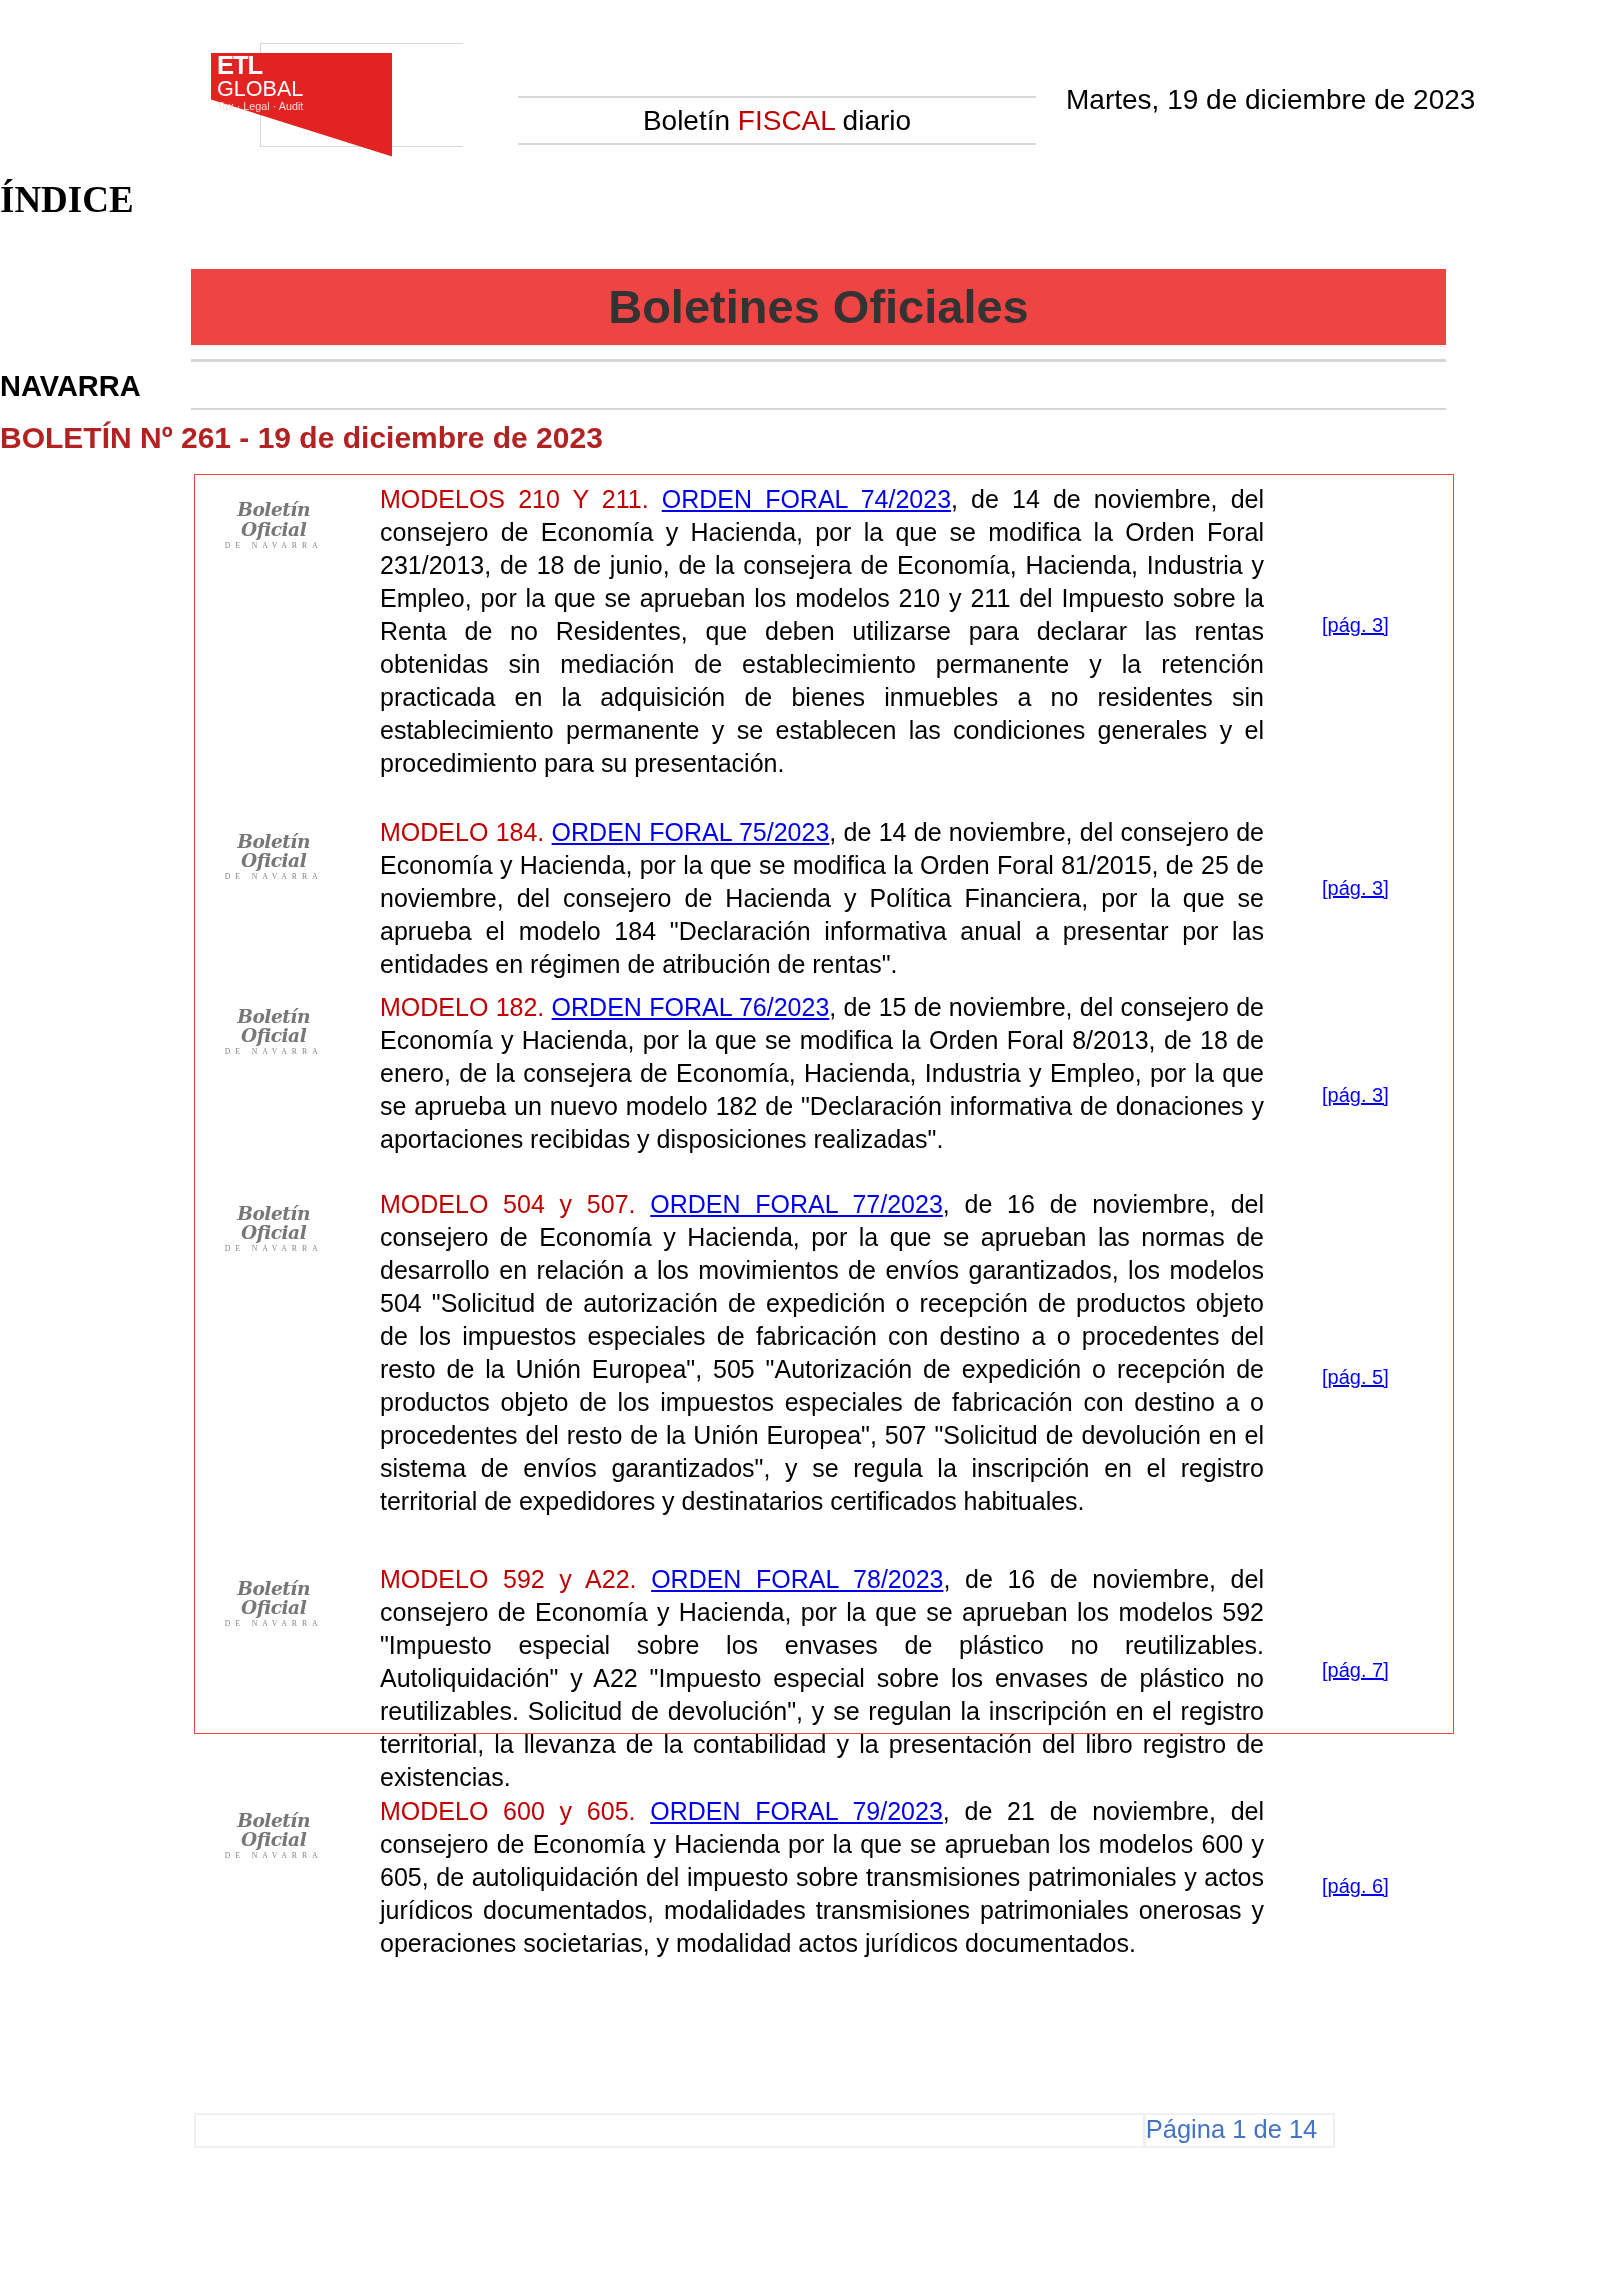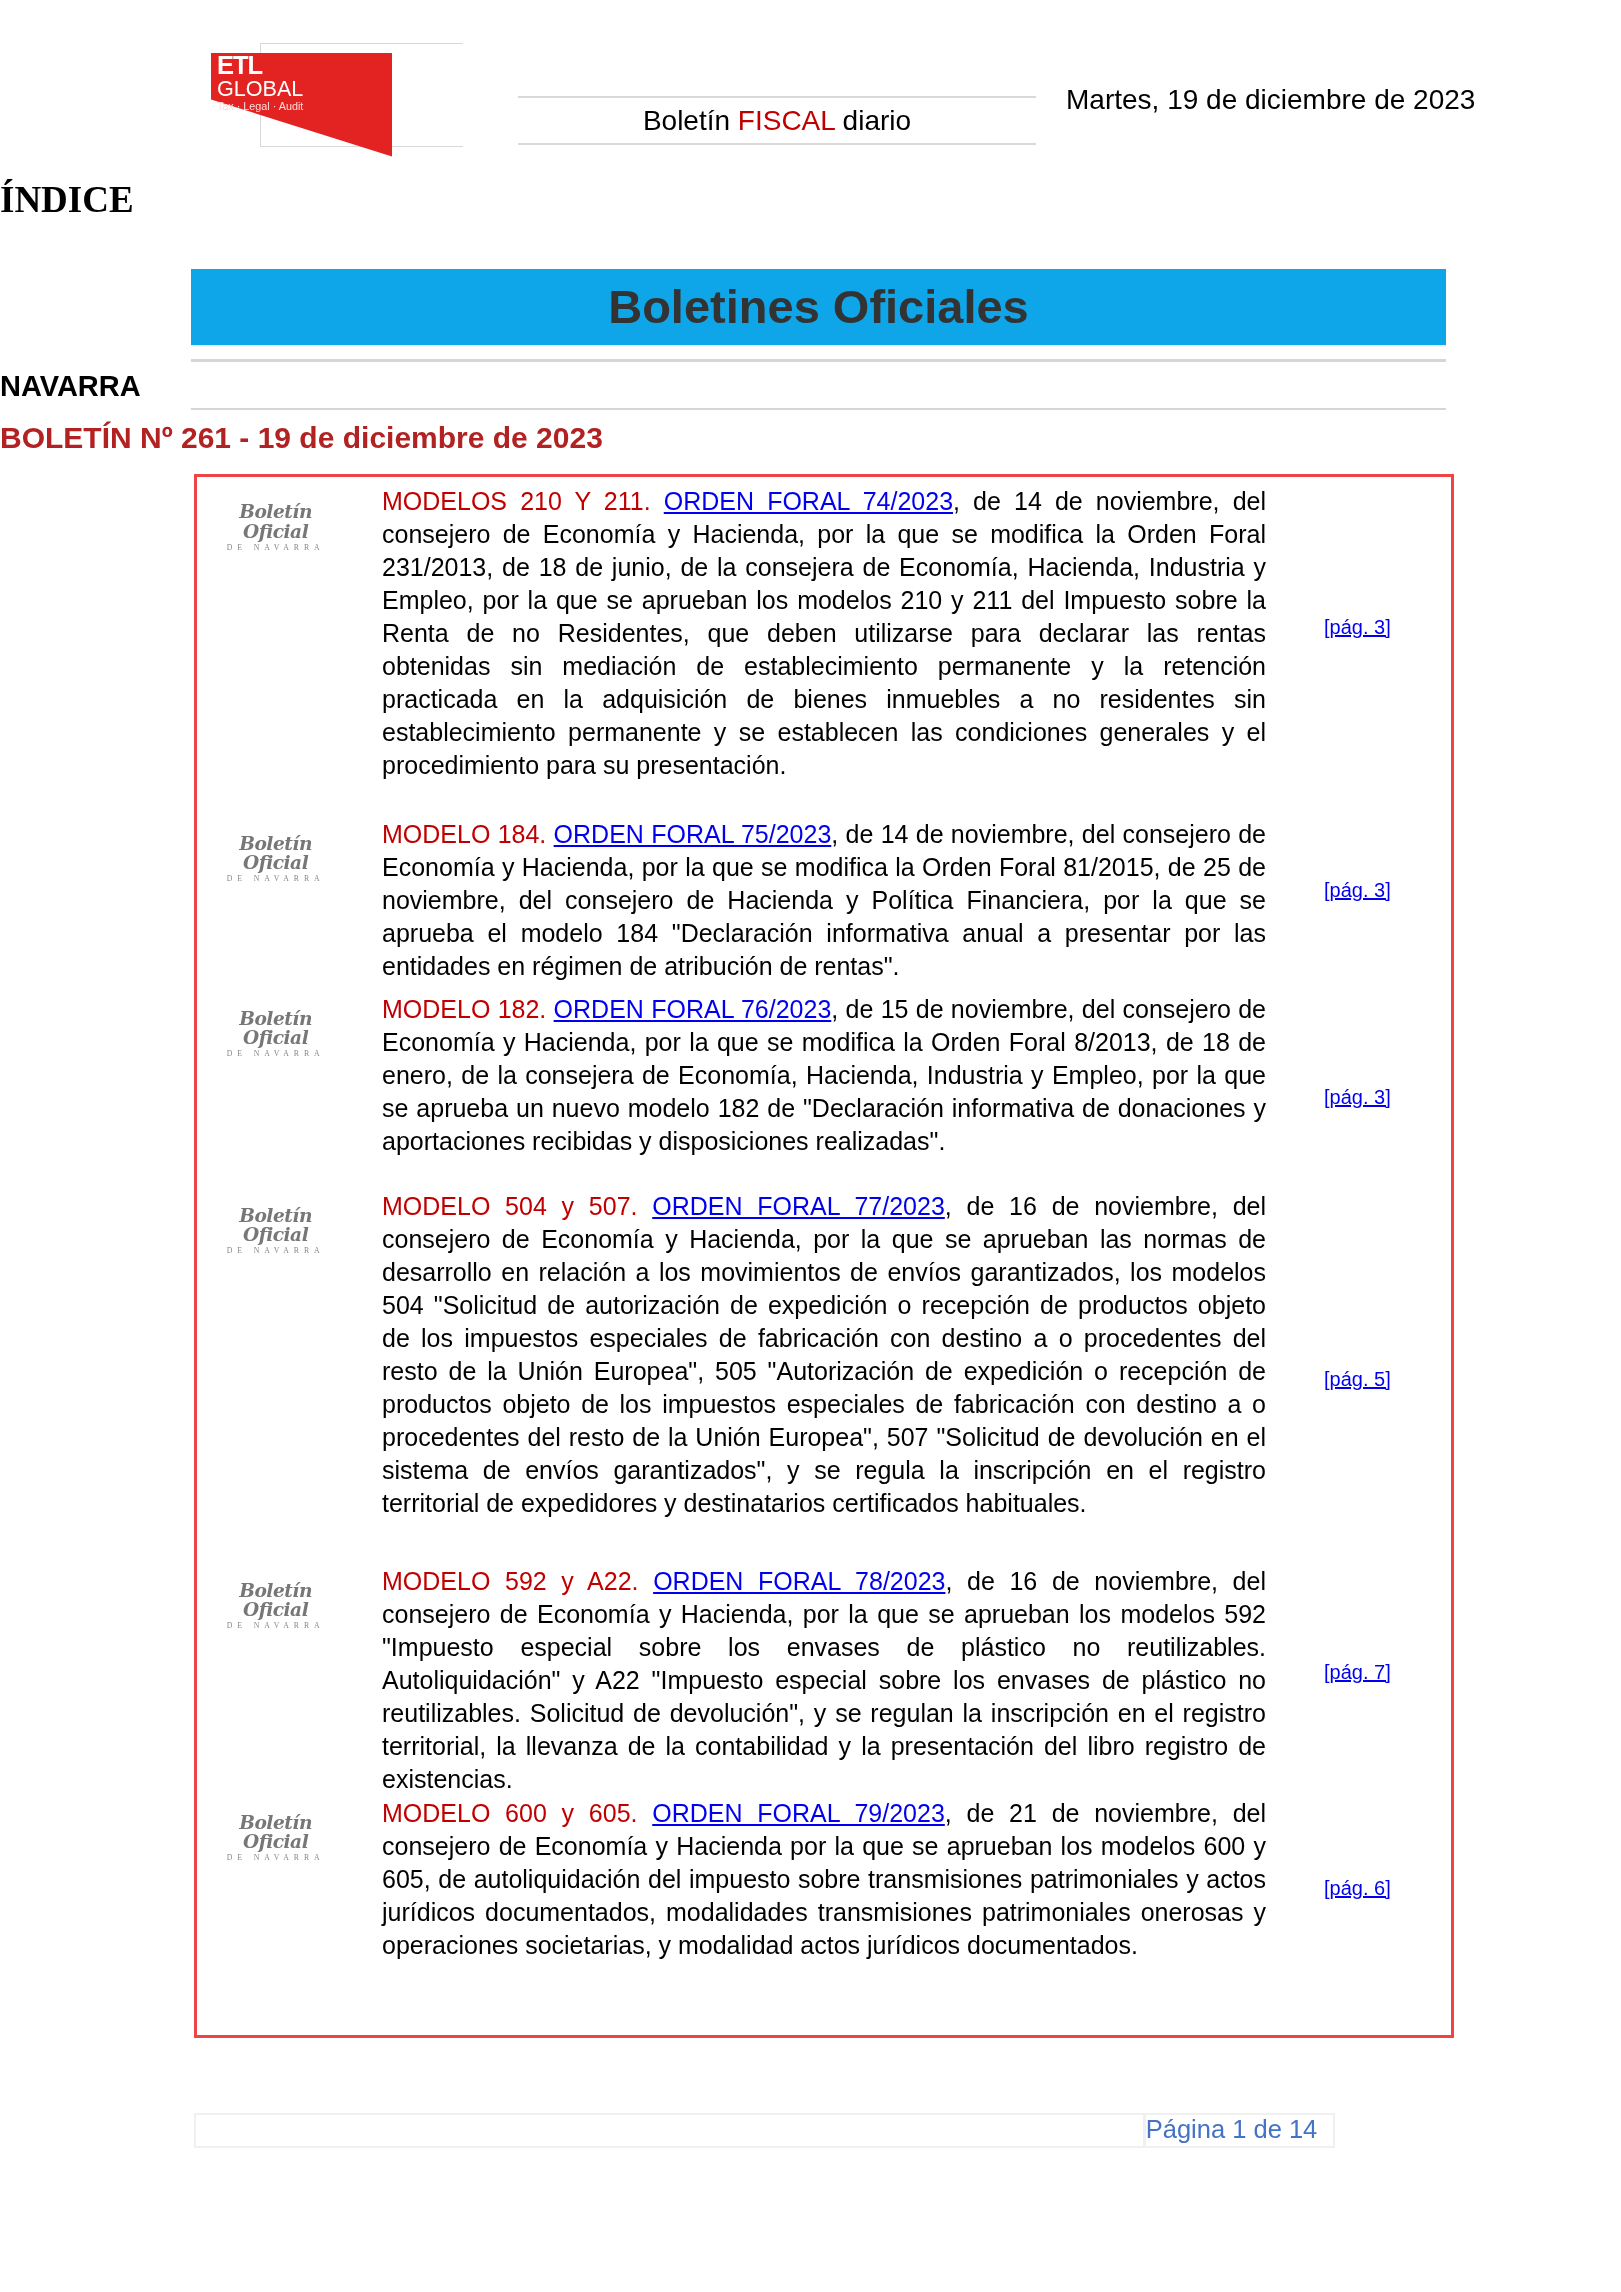--- a/index.html
+++ b/index.html
@@ -22,34 +22,34 @@
   .hdr-box { position: absolute; left: 518px; top: 96px; width: 518px; height: 45px;
          border-top: 2.9px solid #d9d9d9; border-bottom: 2.9px solid #d9d9d9; text-align: center;
          font-size: 28px; line-height: 45px; font-family: "Liberation Sans Narrow", "Liberation Sans", sans-serif; }
   .hdr-box .fiscal { color: #c00000; }
   .hdr-date { position: absolute; left: 1066px; top: 84px; font-size: 28px; }
 
   .indice { position: absolute; left: 0; width: 1436px; top: 178px; text-align: left;
          font-size: 37px; font-weight: bold; font-family: Liberation Serif, serif; }
 
   .band { position: absolute; left: 191px; top: 269px; width: 1255px; height: 76px;
-         background: #0ea5e9; border-bottom: 2.9px solid #eef0f3; text-align: center;
+         background: #ef4444; border-bottom: 2.9px solid #eef0f3; text-align: center;
          font-size: 47px; font-weight: bold; color: #333; line-height: 76px; }
 
   .region-line-top { position: absolute; left: 191px; top: 359px; width: 1255px; height: 2.9px; background: #d6d6d6; }
   .region { position: absolute; left: 0; width: 1621px; top: 370px; 
          font-size: 29px; font-weight: bold; }
   .region-line-bot { position: absolute; left: 191px; top: 408px; width: 1255px; height: 2px; background: #d6d6d6; }
 
   .bol-title { position: absolute; left: 0; width: 1621px; top: 421px; text-align: left;
          font-size: 30px; font-weight: bold; color: #b22222; }
 
   
-  .tbl { position: absolute; left: 194px; top: 474px; width: 1260px; height: 1564px;
-         border: 3px solid #ef4444; box-sizing: border-box; }
+  .tbl { position: absolute; left: 194px; top: 474px; width: 1260px; height: 1260px;
+         border: 1px solid #ef4444; box-sizing: border-box; }
   .row { position: absolute; left: 0; width: 100%; }
   .bo-logo { position: absolute; left: 19.6px; width: 118px; text-align: center; }
   .bo-logo .t1 { font-family: "DejaVu Serif", "Liberation Serif", serif; font-size: 18.6px; color: #777;
          font-weight: bold; font-style: italic; letter-spacing: -0.5px; line-height: 19.6px; }
   .bo-logo .t2 { font-family: "Liberation Serif", serif; font-size: 7.8px; letter-spacing: 4.9px; color: #888; line-height: 11.8px; }
   .entry { position: absolute; left: 185px; width: 884px; font-size: 25px; line-height: 33px;
          text-align: justify; font-family: "Liberation Sans Narrow", "Liberation Sans", sans-serif; }
   .entry .modelo { color: #c00000; }
   .entry a { color: #0000ee; text-decoration: underline; }
   .pag { position: absolute; left: 1127px; font-size: 20px; color: #0000ee; text-decoration: underline;

